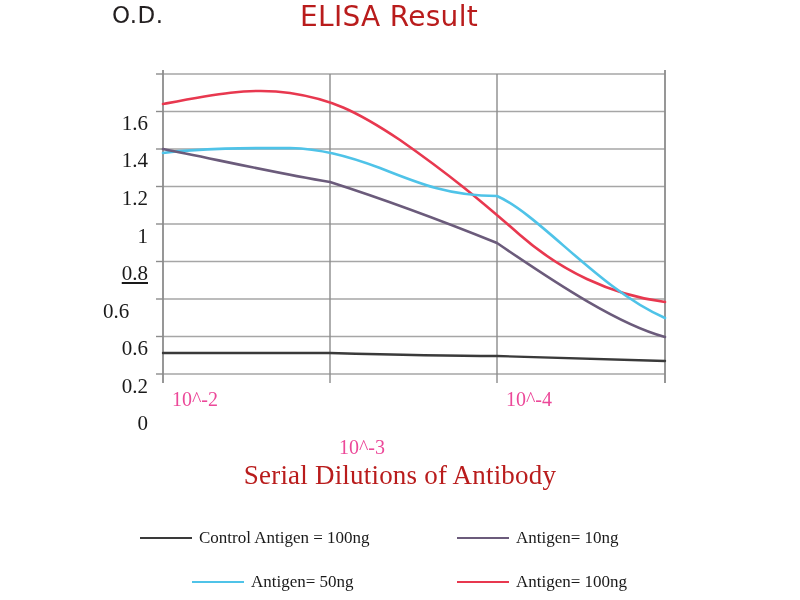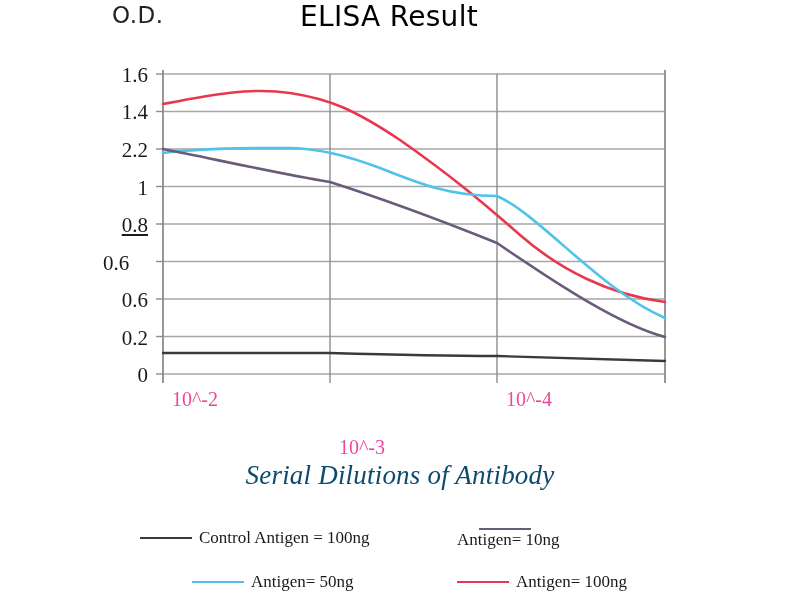--- a/index.html
+++ b/index.html
@@ -33,64 +33,64 @@
     color: #231f20;
     letter-spacing: 0.5px;
     white-space: nowrap;
   }
   .chart-title {
     position: absolute;
     left: 300px;
     top: 0px;
     font-family: "DejaVu Sans", sans-serif;
     font-size: 28px;
-    color: #000000;
+    color: #b91c1c;
     letter-spacing: 0.3px;
     white-space: nowrap;
   }
 
   
   .plot-svg {
     position: absolute;
     left: 0;
     top: 0;
   }
 
   
   .ytick {
     position: absolute;
     width: 48px;
     text-align: right;
     font-family: "Liberation Serif", serif;
     font-size: 21px;
     color: #1a1a1a;
     white-space: nowrap;
+    margin-top: 48px;
   }
   .xtick {
     position: absolute;
     width: 110px;
     text-align: right;
     font-family: "Liberation Serif", serif;
     font-size: 20px;
     color: #ec4899;
     white-space: nowrap;
   }
 
   
   .axis-x-title {
     position: absolute;
     left: 0;
     top: 460px;
     width: 800px;
     text-align: center;
     font-family: "Liberation Serif", serif;
     font-size: 27px;
-    color: #0c4a6e;
+    color: #b91c1c;
     letter-spacing: 0.2px;
-    font-style: italic;
   }
 
   
   .legend {
     position: absolute;
     left: 130px;
     top: 520px;
     width: 560px;
     height: 76px;
     text-align: center;
@@ -108,21 +108,21 @@
     border-top-width: 2px;
     border-top-style: solid;
     margin-right: 7px;
   }
   .legend-label {
     font-family: "Liberation Serif", serif;
     font-size: 17px;
     color: #1a1a1a;
   }
   .li-0 { left: 10px;  top: 8px; }
-  .li-1 { left: 327px; top: 8px; flex-direction: column; }
+  .li-1 { left: 327px; top: 8px; }
   .li-2 { left: 62px;  top: 52px; }
   .li-3 { left: 327px; top: 52px; }
 </style>
 </head>
 <body>
 
 <div id="chart-root">
 
   <div class="axis-y-label">O.D.</div>
   <div class="chart-title">ELISA Result</div>
@@ -163,21 +163,21 @@
 
     <path d="M 163 153 C 200 148, 250 148, 290 148 C 320 149, 345 155, 380 168 C 420 184, 450 196, 497 196 C 540 215, 600 290, 665 318" fill="none" stroke="#4fc3e8" stroke-width="2.6" stroke-linecap="round"></path>
 
     <path d="M 163 149 C 210 158, 270 172, 330 182 C 380 198, 440 220, 497 243 C 560 286, 620 325, 665 337" fill="none" stroke="#6b5b7b" stroke-width="2.6" stroke-linecap="round"></path>
 
     <path d="M 163 353 L 330 353 C 400 355, 450 356, 497 356 C 560 358, 620 360, 665 361" fill="none" stroke="#3a3a3a" stroke-width="2.4" stroke-linecap="round"></path>
   </svg>
 
   <div class="ytick" style="left:100px; top:63px;">1.6</div>
   <div class="ytick" style="left:100px; top:100px;">1.4</div>
-  <div class="ytick" style="left:100px; top:138px;">2.2</div>
+  <div class="ytick" style="left:100px; top:138px;">1.2</div>
   <div class="ytick" style="left:100px; top:176px;">1</div>
   <div class="ytick" style="left:100px; top:213px;text-decoration:underline;">0.8</div>
   <div class="ytick" style="left:92px; top:251px;text-align:center;">0.6</div>
   <div class="ytick" style="left:100px; top:288px;">0.6</div>
   <div class="ytick" style="left:100px; top:326px;">0.2</div>
   <div class="ytick" style="left:100px; top:363px;">0</div>
 
   <div class="xtick" style="left:108px; top:388px;">10^-2</div>
   <div class="xtick" style="left:275px; top:388px;margin-top:48px;">10^-3</div>
   <div class="xtick" style="left:442px; top:388px;">10^-4</div>

